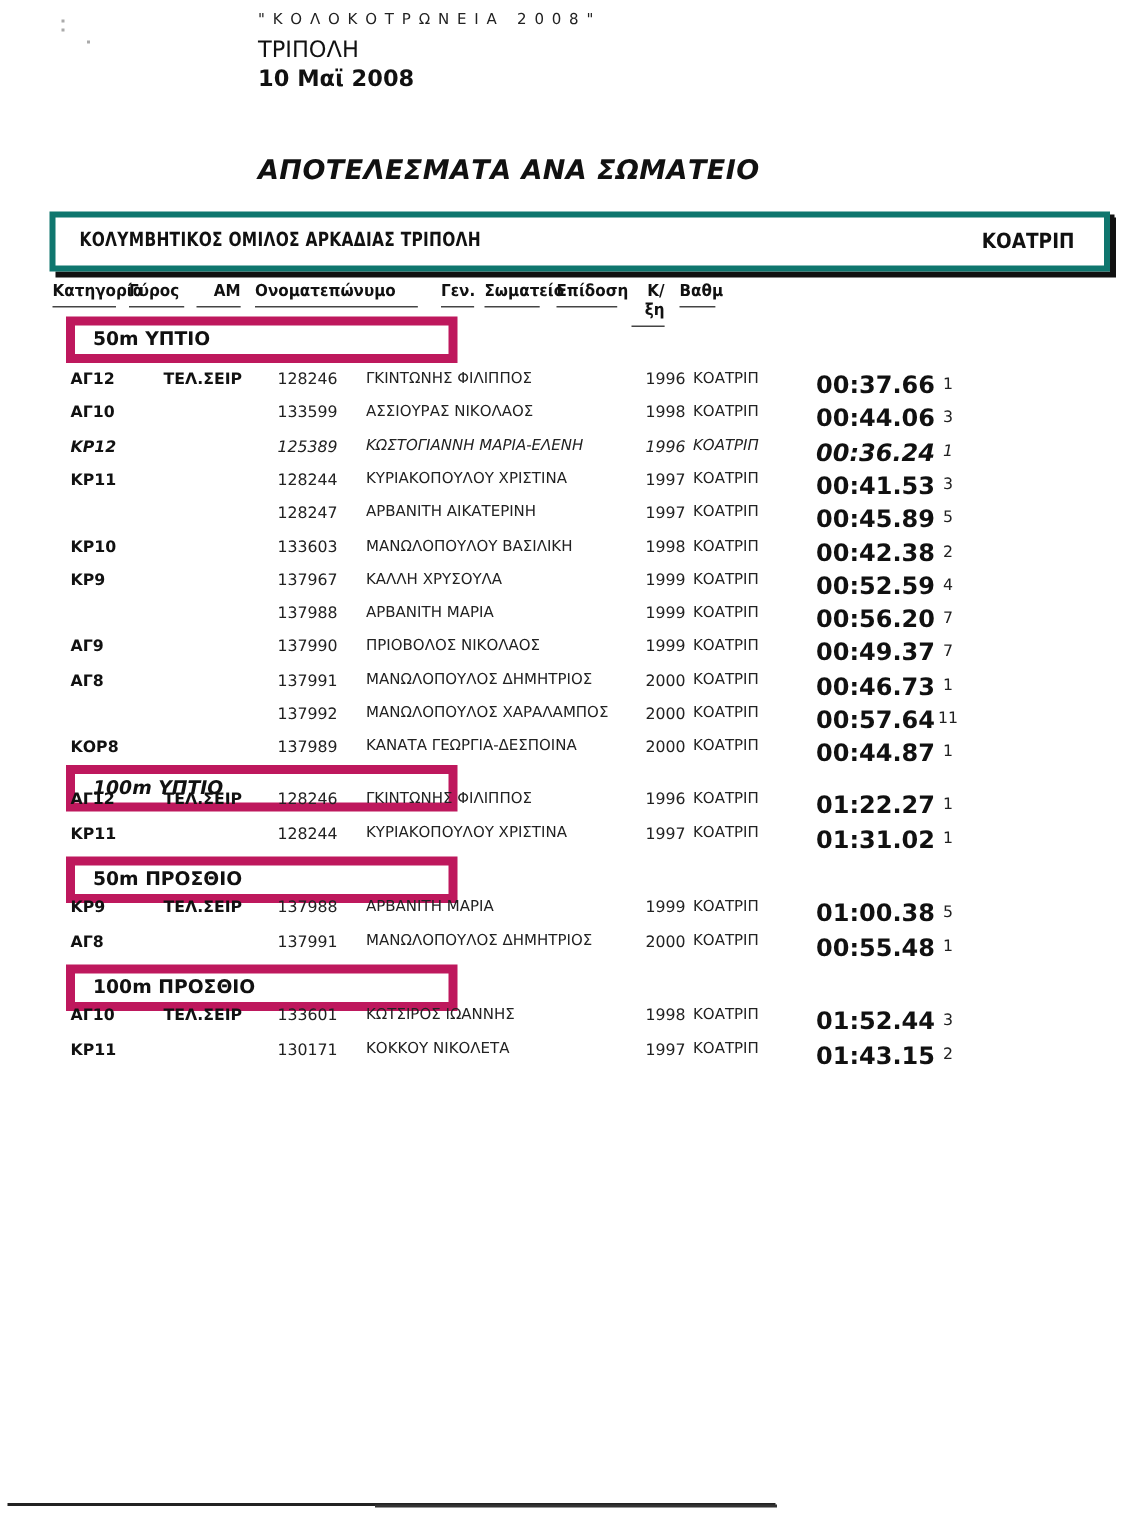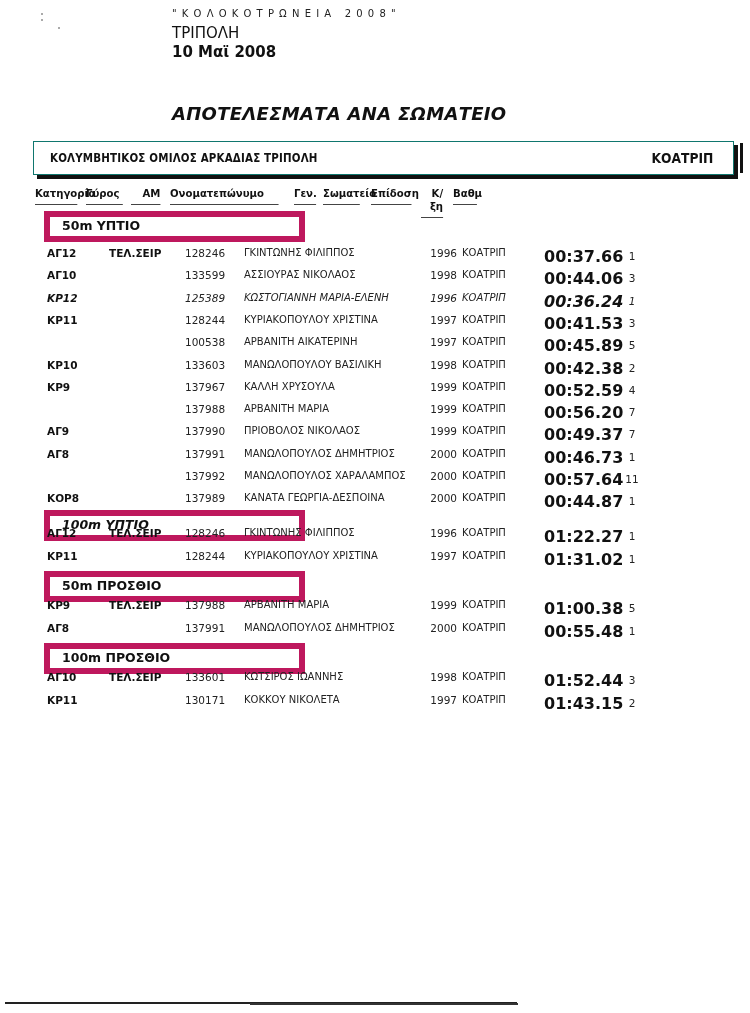--- a/index.html
+++ b/index.html
@@ -11,21 +11,21 @@
     .event-title {
       left: 172px; top: 8px; font-size: 10px; letter-spacing: 5.2px; color: #222;
     }
     .city { left: 172px; top: 24px; font-size: 15px; font-weight: normal; }
     .date { left: 172px; top: 43px; font-size: 15px; font-weight: bold; }
     .main-title {
       left: 172px; top: 103px; font-size: 18px; font-weight: bold; font-style: italic; letter-spacing: 0.3px;
     }
     .club-box {
       left: 33px; top: 141px; width: 699px; height: 32px;
-      border: 1px solid #0f766e; box-shadow: 4px 4px 0 #111; background: #fff;
+      border: 4px solid #0f766e; box-shadow: 4px 4px 0 #111; background: #fff;
     }
     .club-name {
       position: absolute; left: 16px; top: 8px; font-size: 13px; font-weight: bold; letter-spacing: 0.2px;
       font-family: "DejaVu Sans Condensed", "DejaVu Sans", sans-serif; transform: scaleX(0.88); transform-origin: left;
     }
     .club-code {
       position: absolute; right: 20px; top: 8px; font-size: 14px; font-weight: bold;
       transform: scaleX(0.88); transform-origin: right;
     }
     .right-edge {
@@ -127,21 +127,21 @@
       <span class="c-am">128244</span>
       <span class="c-name">ΚΥΡΙΑΚΟΠΟΥΛΟΥ ΧΡΙΣΤΙΝΑ</span>
       <span class="c-year">1997</span>
       <span class="c-club">ΚΟΑΤΡΙΠ</span>
       <span class="c-time">00:41.53</span>
       <span class="c-rank" style="top: 3px;">3</span>
     </div>
     <div class="row" style="top: 336.2px;">
       <span class="c-cat"></span>
       <span class="c-round"></span>
-      <span class="c-am">100538</span>
+      <span class="c-am">128247</span>
       <span class="c-name">ΑΡΒΑΝΙΤΗ ΑΙΚΑΤΕΡΙΝΗ</span>
       <span class="c-year">1997</span>
       <span class="c-club">ΚΟΑΤΡΙΠ</span>
       <span class="c-time">00:45.89</span>
       <span class="c-rank" style="top: 3px;">5</span>
     </div>
     <div class="row" style="top: 358.5px;">
       <span class="c-cat">ΚΡ10</span>
       <span class="c-round"></span>
       <span class="c-am">133603</span>

